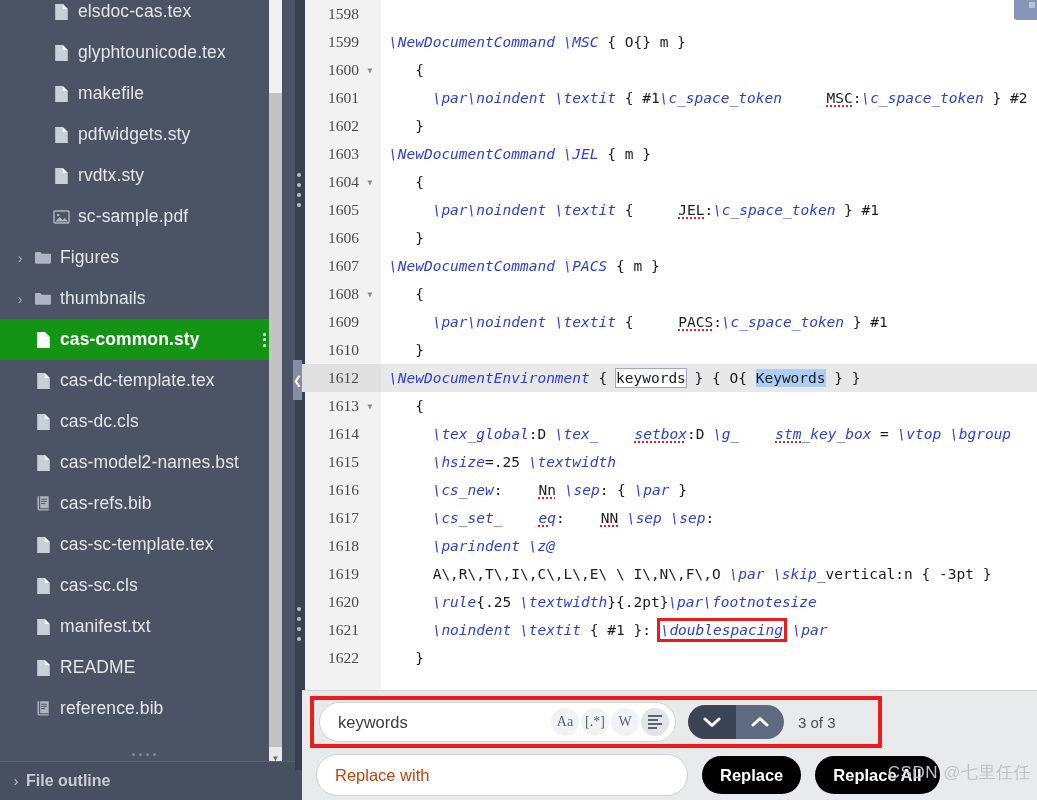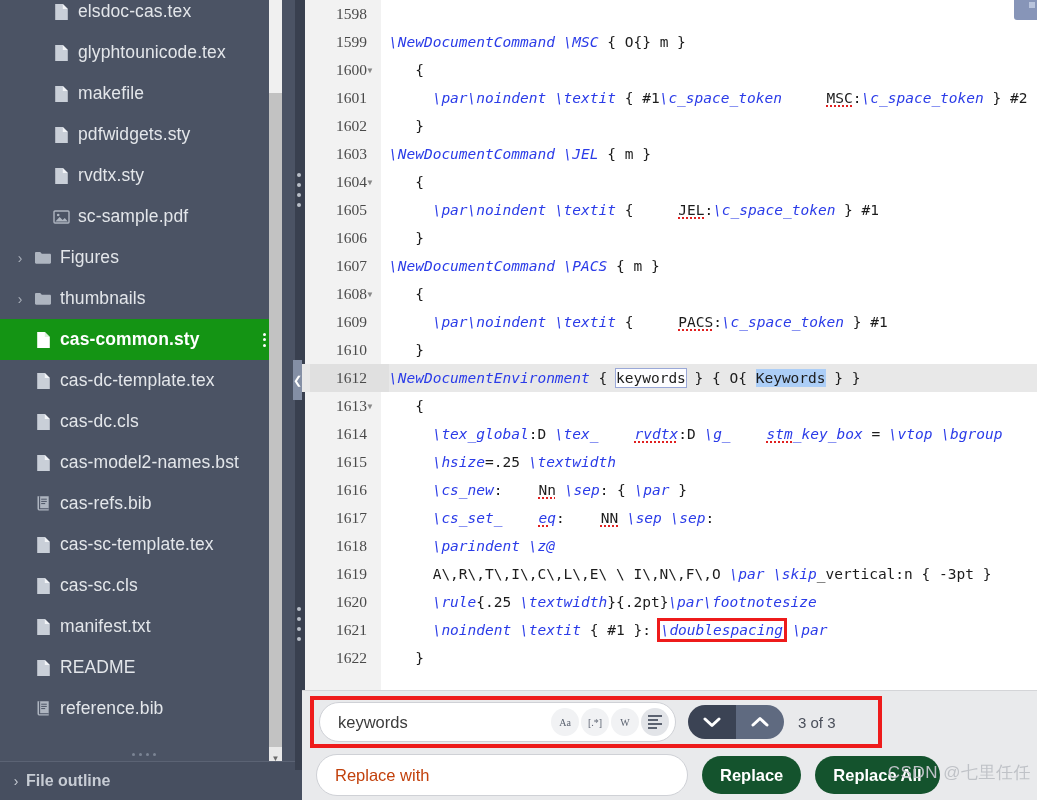--- a/index.html
+++ b/index.html
@@ -180,21 +180,21 @@
     height: 28px;
     line-height: 28px;
     white-space: pre;
     font-family: "DejaVu Sans Mono", monospace;
     font-size: 14.5px;
   }
   .code-line.cur { background: #e8e8e8; }
   .code-line.cur .ln-wrap { background: #e0e0e0; }
   .ln-wrap {
     position: absolute;
-    left: 8px; top: 0;
+    left: 0; top: 0;
     width: 79px; height: 28px;
     text-align: right;
     padding-right: 22px;
     color: #4a4a4a;
     font-family: "Liberation Serif", serif;
     font-size: 15.5px;
   }
   .fold {
     position: absolute;
     left: 62px; top: 0;
@@ -275,21 +275,21 @@
     color: #3c3c3c;
     white-space: nowrap;
     overflow: hidden;
   }
   .opt-btn {
     width: 28px; height: 28px;
     border-radius: 50%;
     background: #f1f2f4;
     display: flex; align-items: center; justify-content: center;
     color: #5b6270;
-    font-size: 10px;
+    font-size: 14px;
     margin-left: 2px;
     flex: none;
     font-family: "Liberation Serif", serif;
   }
   .opt-btn.sel { background: #e2e4e8; }
   .opt-lines { display: flex; flex-direction: column; gap: 2px; align-items: flex-start; }
   .opt-lines i { display:block; height: 2px; background: #5b6270; }
   #nav-group {
     margin-left: 12px;
     display: flex;
@@ -323,21 +323,21 @@
     border: 1px solid #cfd1d6;
     border-radius: 21px;
     display: flex; align-items: center;
     padding-left: 18px;
     font-size: 16.5px;
     color: #c2410c;
   }
   .pill-btn {
     height: 38px;
     border-radius: 19px;
-    background: #14532d;
+    background: #000000;
     color: #ffffff;
     font-size: 16.5px;
     font-weight: bold;
     display: flex; align-items: center; justify-content: center;
     padding: 0 18px;
     margin-left: 14px;
     flex: none;
   }
   #watermark {
     position: absolute;
@@ -599,21 +599,21 @@
           <div class="code-line"><span class="ln-wrap">1603</span><span class="ctext"><span class="cmd">\NewDocumentCommand</span> <span class="cmd">\JEL</span> { m }</span></div>
           <div class="code-line"><span class="ln-wrap">1604</span><span class="fold">▼</span><span class="ctext">   {</span></div>
           <div class="code-line"><span class="ln-wrap">1605</span><span class="ctext">     <span class="cmd">\par\noindent</span> <span class="cmd">\textit</span> { <span class="sp">JEL</span>:<span class="cmd">\c_space_token</span> } #1</span></div>
           <div class="code-line"><span class="ln-wrap">1606</span><span class="ctext">   }</span></div>
           <div class="code-line"><span class="ln-wrap">1607</span><span class="ctext"><span class="cmd">\NewDocumentCommand</span> <span class="cmd">\PACS</span> { m }</span></div>
           <div class="code-line"><span class="ln-wrap">1608</span><span class="fold">▼</span><span class="ctext">   {</span></div>
           <div class="code-line"><span class="ln-wrap">1609</span><span class="ctext">     <span class="cmd">\par\noindent</span> <span class="cmd">\textit</span> { <span class="sp">PACS</span>:<span class="cmd">\c_space_token</span> } #1</span></div>
           <div class="code-line"><span class="ln-wrap">1610</span><span class="ctext">   }</span></div>
           <div class="code-line cur"><span class="ln-wrap">1612</span><span class="ctext"><span class="cmd">\NewDocumentEnvironment</span> { <span class="findbox">keywords</span> } { O{ <span class="findsel">Keywords</span> } }</span></div>
           <div class="code-line"><span class="ln-wrap">1613</span><span class="fold">▼</span><span class="ctext">   {</span></div>
-          <div class="code-line"><span class="ln-wrap">1614</span><span class="ctext">     <span class="cmd">\tex_global</span>:D <span class="cmd">\tex_<span class="sp">rvdtx</span></span>:D <span class="cmd">\g_<span class="sp">stm</span>_key_box</span> = <span class="cmd">\vtop</span> <span class="cmd">\bgroup</span></span></div>
+          <div class="code-line"><span class="ln-wrap">1614</span><span class="ctext">     <span class="cmd">\tex_global</span>:D <span class="cmd">\tex_<span class="sp">setbox</span></span>:D <span class="cmd">\g_<span class="sp">stm</span>_key_box</span> = <span class="cmd">\vtop</span> <span class="cmd">\bgroup</span></span></div>
           <div class="code-line"><span class="ln-wrap">1615</span><span class="ctext">     <span class="cmd">\hsize</span>=.25 <span class="cmd">\textwidth</span></span></div>
           <div class="code-line"><span class="ln-wrap">1616</span><span class="ctext">     <span class="cmd">\cs_new</span>:<span class="sp">Nn</span> <span class="cmd">\sep</span>: { <span class="cmd">\par</span> }</span></div>
           <div class="code-line"><span class="ln-wrap">1617</span><span class="ctext">     <span class="cmd">\cs_set_<span class="sp">eq</span></span>:<span class="sp">NN</span> <span class="cmd">\sep</span> <span class="cmd">\sep</span>:</span></div>
           <div class="code-line"><span class="ln-wrap">1618</span><span class="ctext">     <span class="cmd">\parindent</span> <span class="cmd">\z@</span></span></div>
           <div class="code-line"><span class="ln-wrap">1619</span><span class="ctext">     A\,R\,T\,I\,C\,L\,E\ \ I\,N\,F\,O <span class="cmd">\par</span> <span class="cmd">\skip</span>_vertical:n { -3pt }</span></div>
           <div class="code-line"><span class="ln-wrap">1620</span><span class="ctext">     <span class="cmd">\rule</span>{.25 <span class="cmd">\textwidth</span>}{.2pt}<span class="cmd">\par\footnotesize</span></span></div>
           <div class="code-line"><span class="ln-wrap">1621</span><span class="ctext">     <span class="cmd">\noindent</span> <span class="cmd">\textit</span> { #1 }: <span class="redbox"><span class="cmd">\doublespacing</span></span> <span class="cmd">\par</span></span></div>
           <div class="code-line"><span class="ln-wrap">1622</span><span class="ctext">   }</span></div>
         </div>
     </div>

